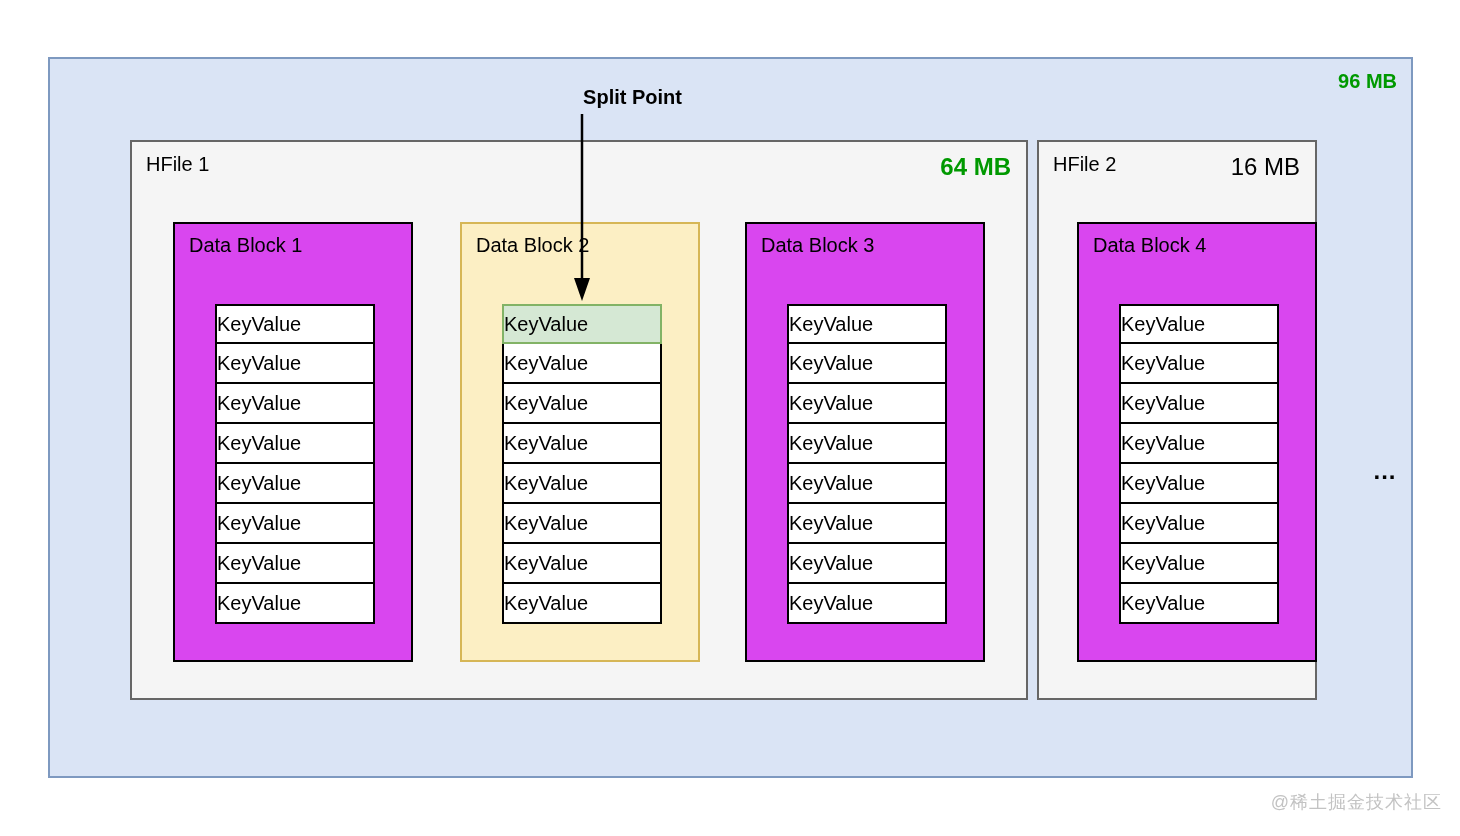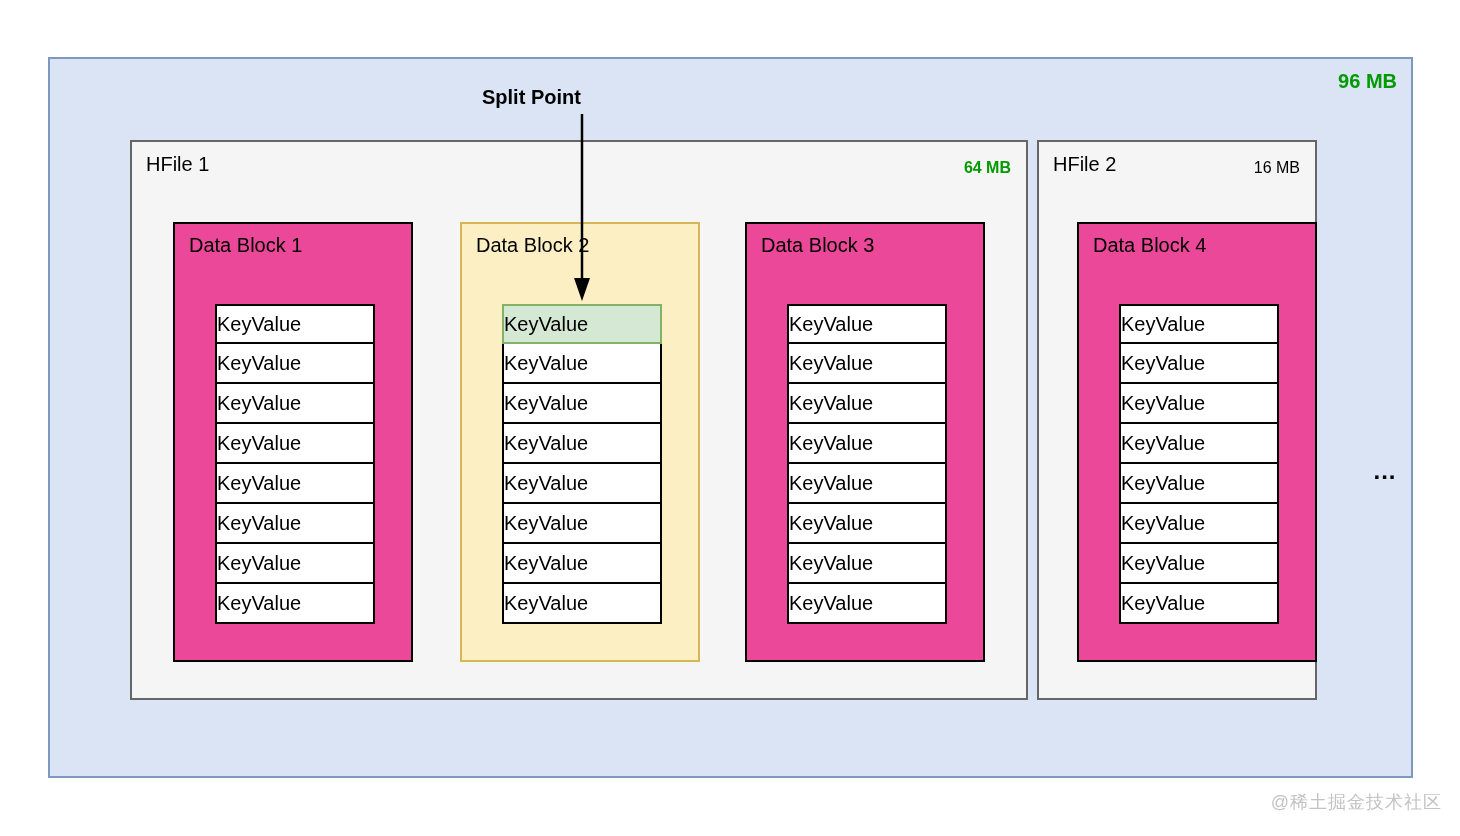--- a/index.html
+++ b/index.html
@@ -13,39 +13,39 @@
   
   .store{
     position:absolute;left:48px;top:57px;width:1365px;height:721px;
     box-sizing:border-box;
     background:var(--store-fill,#dae4f5);
     border:2px solid var(--store-border,#7e99c0);
   }
   .store-title{position:absolute;left:18px;top:10px;font-size:20px;}
   .store-size{position:absolute;right:14px;top:11px;font-size:20px;font-weight:bold;color:var(--size-green,#009900);}
 
-  .split-label{position:absolute;left:432px;top:27px;width:200px;text-align:left;font-size:20px;font-weight:bold;}
+  .split-label{position:absolute;left:432px;top:27px;width:200px;text-align:right;font-size:20px;font-weight:bold;}
   .split-arrow{position:absolute;left:522px;top:55px;z-index:5;}
 
   
   .hfile{
     position:absolute;box-sizing:border-box;
     background:var(--hfile-fill,#f5f5f5);
     border:2px solid var(--hfile-border,#666666);
   }
   .hfile1{left:44px;top:81px;width:898px;height:560px;margin-left:36px;}
   .hfile2{left:987px;top:81px;width:280px;height:560px;}
   .hfile-label{position:absolute;left:14px;top:11px;font-size:20px;}
-  .hfile-size{position:absolute;right:15px;top:17px;font-size:16px;}
+  .hfile-size{position:absolute;right:15px;top:11px;font-size:24px;}
   .hfile-size.green{color:var(--size-green,#009900);font-weight:bold;}
 
   
   .block{
     position:absolute;box-sizing:border-box;top:80px;width:240px;height:440px;
-    background:#ec4899;border:2px solid var(--block-border,#000000);
+    background:#d946ef;border:2px solid var(--block-border,#000000);
   }
   .block-1{left:41px;}
   .block-2{left:328px;background:var(--highlight-block-fill,#fff2cc);border-color:var(--highlight-block-border,#d6b656);}
   .block-3{left:613px;}
   .block-4{left:38px;}
   .block-label{position:absolute;left:14px;top:10px;font-size:20px;}
 
   
   .kv-col{position:absolute;left:40px;top:80px;width:160px;}
   .kv{

